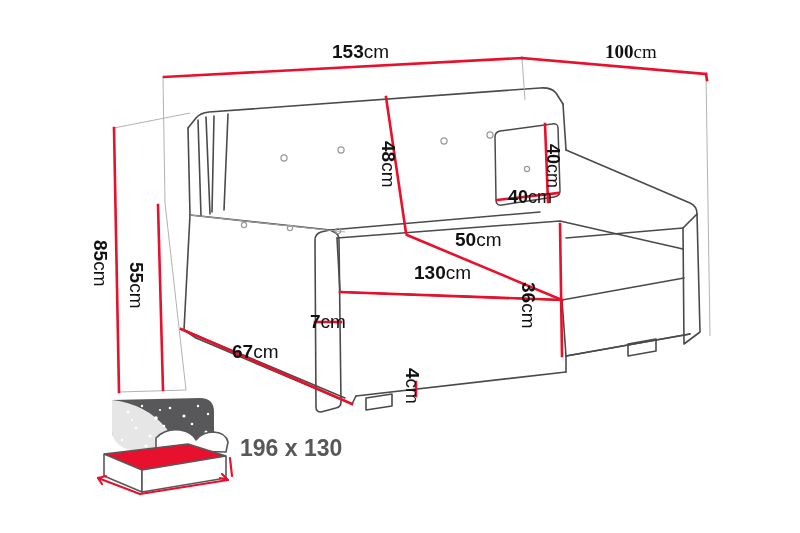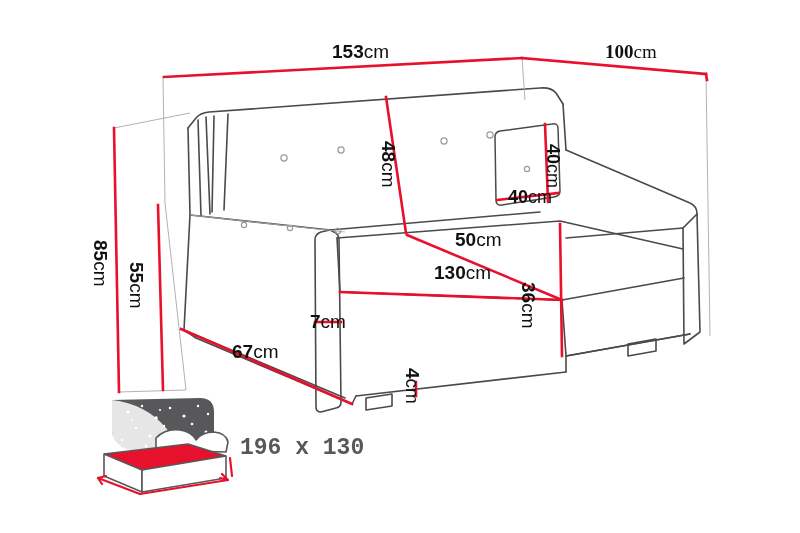--- a/index.html
+++ b/index.html
@@ -245,35 +245,35 @@
   </div>
 
   <div class="dim-label rot-90" style="left:146px; top:262px; font-size:19px;">
     <span class="dim-num">55</span><span class="dim-unit">cm</span>
   </div>
 
   <div class="dim-label" style="left:455px; top:230px; font-size:19px;">
     <span class="dim-num">50</span><span class="dim-unit">cm</span>
   </div>
 
-  <div class="dim-label" style="left:414px; top:263px; font-size:19px;margin-left:20px;">
+  <div class="dim-label" style="left:414px; top:263px; font-size:19px;">
     <span class="dim-num">130</span><span class="dim-unit">cm</span>
   </div>
 
   <div class="dim-label" style="left:310px; top:312px; font-size:19px;">
     <span class="dim-num">7</span><span class="dim-unit">cm</span>
   </div>
 
   <div class="dim-label rot-90" style="left:538px; top:282px; font-size:19px;">
     <span class="dim-num">36</span><span class="dim-unit">cm</span>
   </div>
 
   <div class="dim-label" style="left:232px; top:342px; font-size:19px;">
     <span class="dim-num">67</span><span class="dim-unit">cm</span>
   </div>
 
   <div class="dim-label rot-90" style="left:422px; top:368px; font-size:19px;">
     <span class="dim-num">4</span><span class="dim-unit">cm</span>
   </div>
 
-  <div class="bed-size-label" style="left:240px; top:435px; font-size:23px;font-family:Liberation Mono, monospace;">196 x 130</div>
+  <div class="bed-size-label" style="left:240px; top:435px; font-size:23px;">196 x 130</div>
 
 </div>
 
 </body></html>

